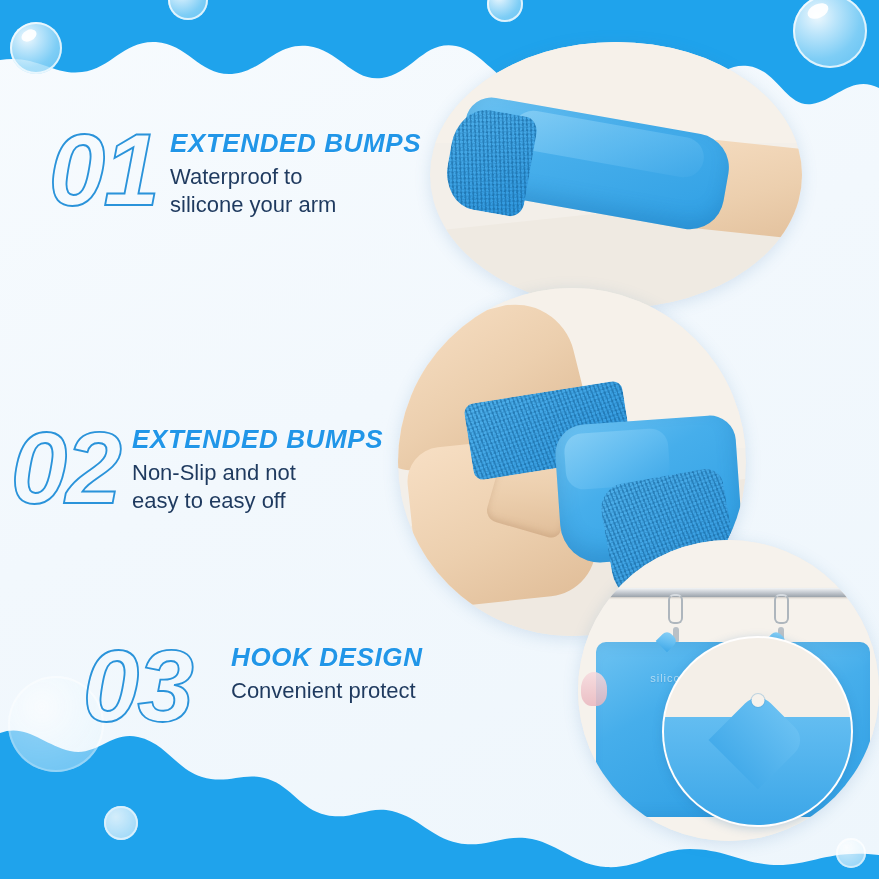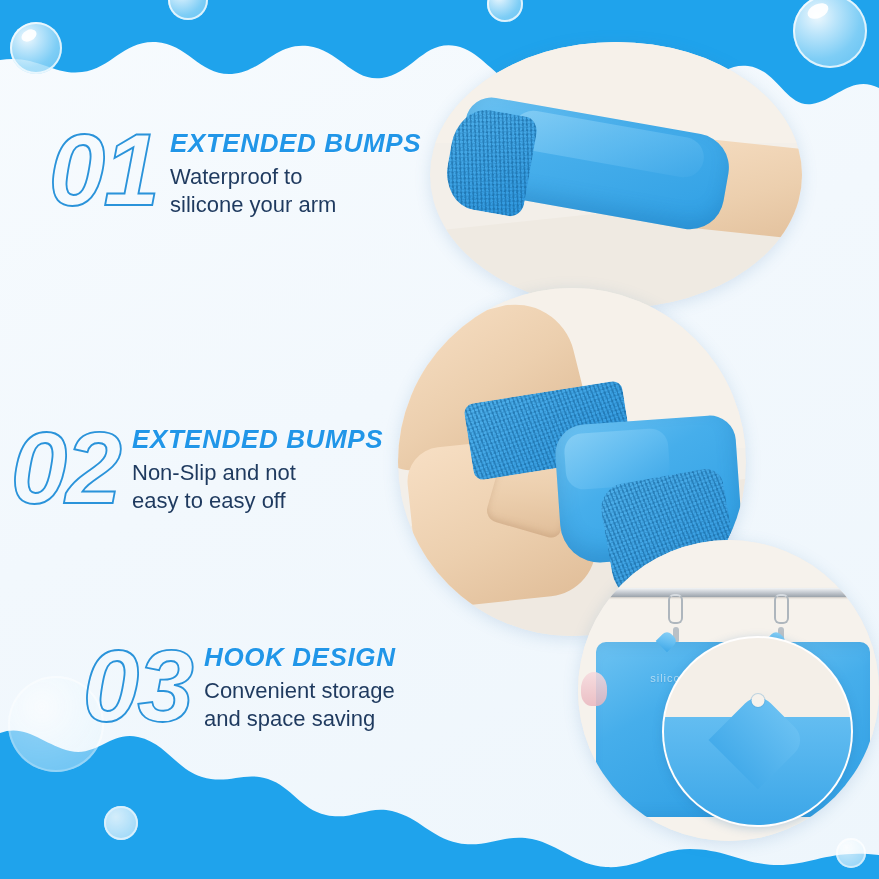--- a/index.html
+++ b/index.html
@@ -69,21 +69,21 @@
     font-style:italic;
     letter-spacing:-2px;
     fill:none;
     stroke:#2a93da;
     stroke-width:2.2;
     paint-order:stroke;
   }
 
   .copy{padding-top:20px;}
   .f2 .copy{padding-top:18px;}
-  .f3 .copy{padding-top:18px;}
+  .f3 .copy{padding-top:18px;margin-left:27px;}
 
   .f-title{
     font-size:26px;
     font-weight:bold;
     font-style:italic;
     letter-spacing:.6px;
     color:#2196e8;
     white-space:nowrap;
     line-height:1.05;
     margin:0 0 6px 0;
@@ -320,19 +320,18 @@
     </div>
 
     <div class="feature f3">
       <div class="num">
         <svg viewBox="0 0 130 130">
             <text x="-4" y="108">03</text>
           </svg>
       </div>
       <div class="copy">
         <p class="f-title">HOOK DESIGN</p>
-        <p class="f-line">Convenient storage</p>
-        <p class="f-line">and space saving</p>
+        <p class="f-line">Convenient protect</p>
       </div>
     </div>
 
   </div>
 </div>
 
 </body></html>

